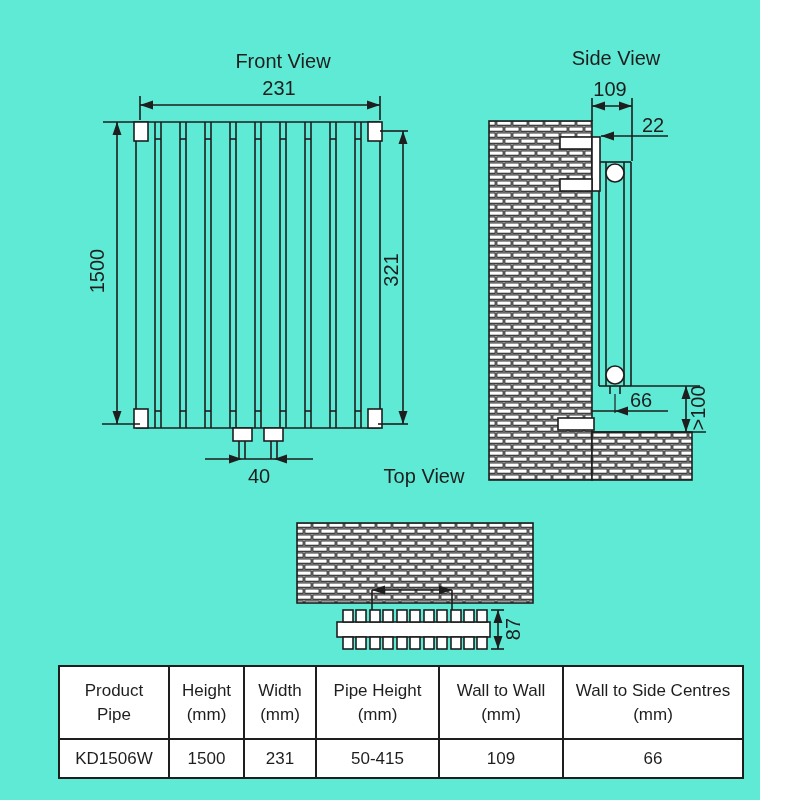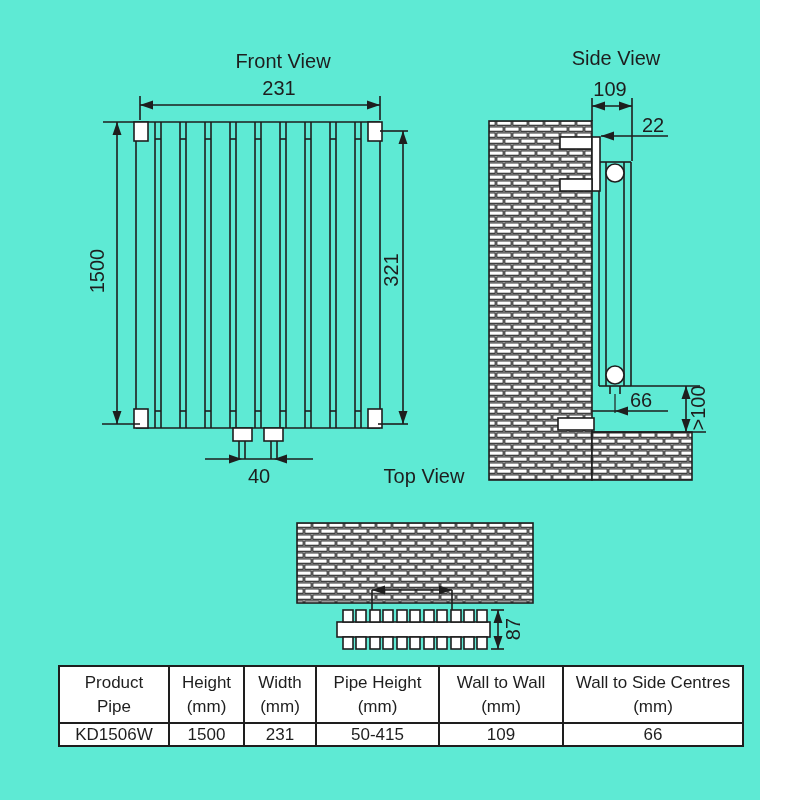--- a/index.html
+++ b/index.html
@@ -14,21 +14,21 @@
   }
   .lbl.vert{transform:translate(-50%,-50%) rotate(-90deg);}
   .title{font-size:20px;}
   table.dims{
     position:absolute;left:58px;top:665px;width:684px;
     border-collapse:collapse;table-layout:fixed;
     font-size:17px;color:#1e1e1e;background:#fff;
   }
   table.dims th, table.dims td{
     border:2px solid #1e1e1e;text-align:center;vertical-align:middle;
-    font-weight:normal;padding:0;
+    font-weight:normal;padding:8px;
   }
   table.dims thead th{height:55px;line-height:24px;}
   table.dims tbody td{height:21px;}
 </style>
 </head>
 <body>
 
 <div id="stage">
 
   <svg id="drawing" width="800" height="800" viewBox="0 0 800 800">

